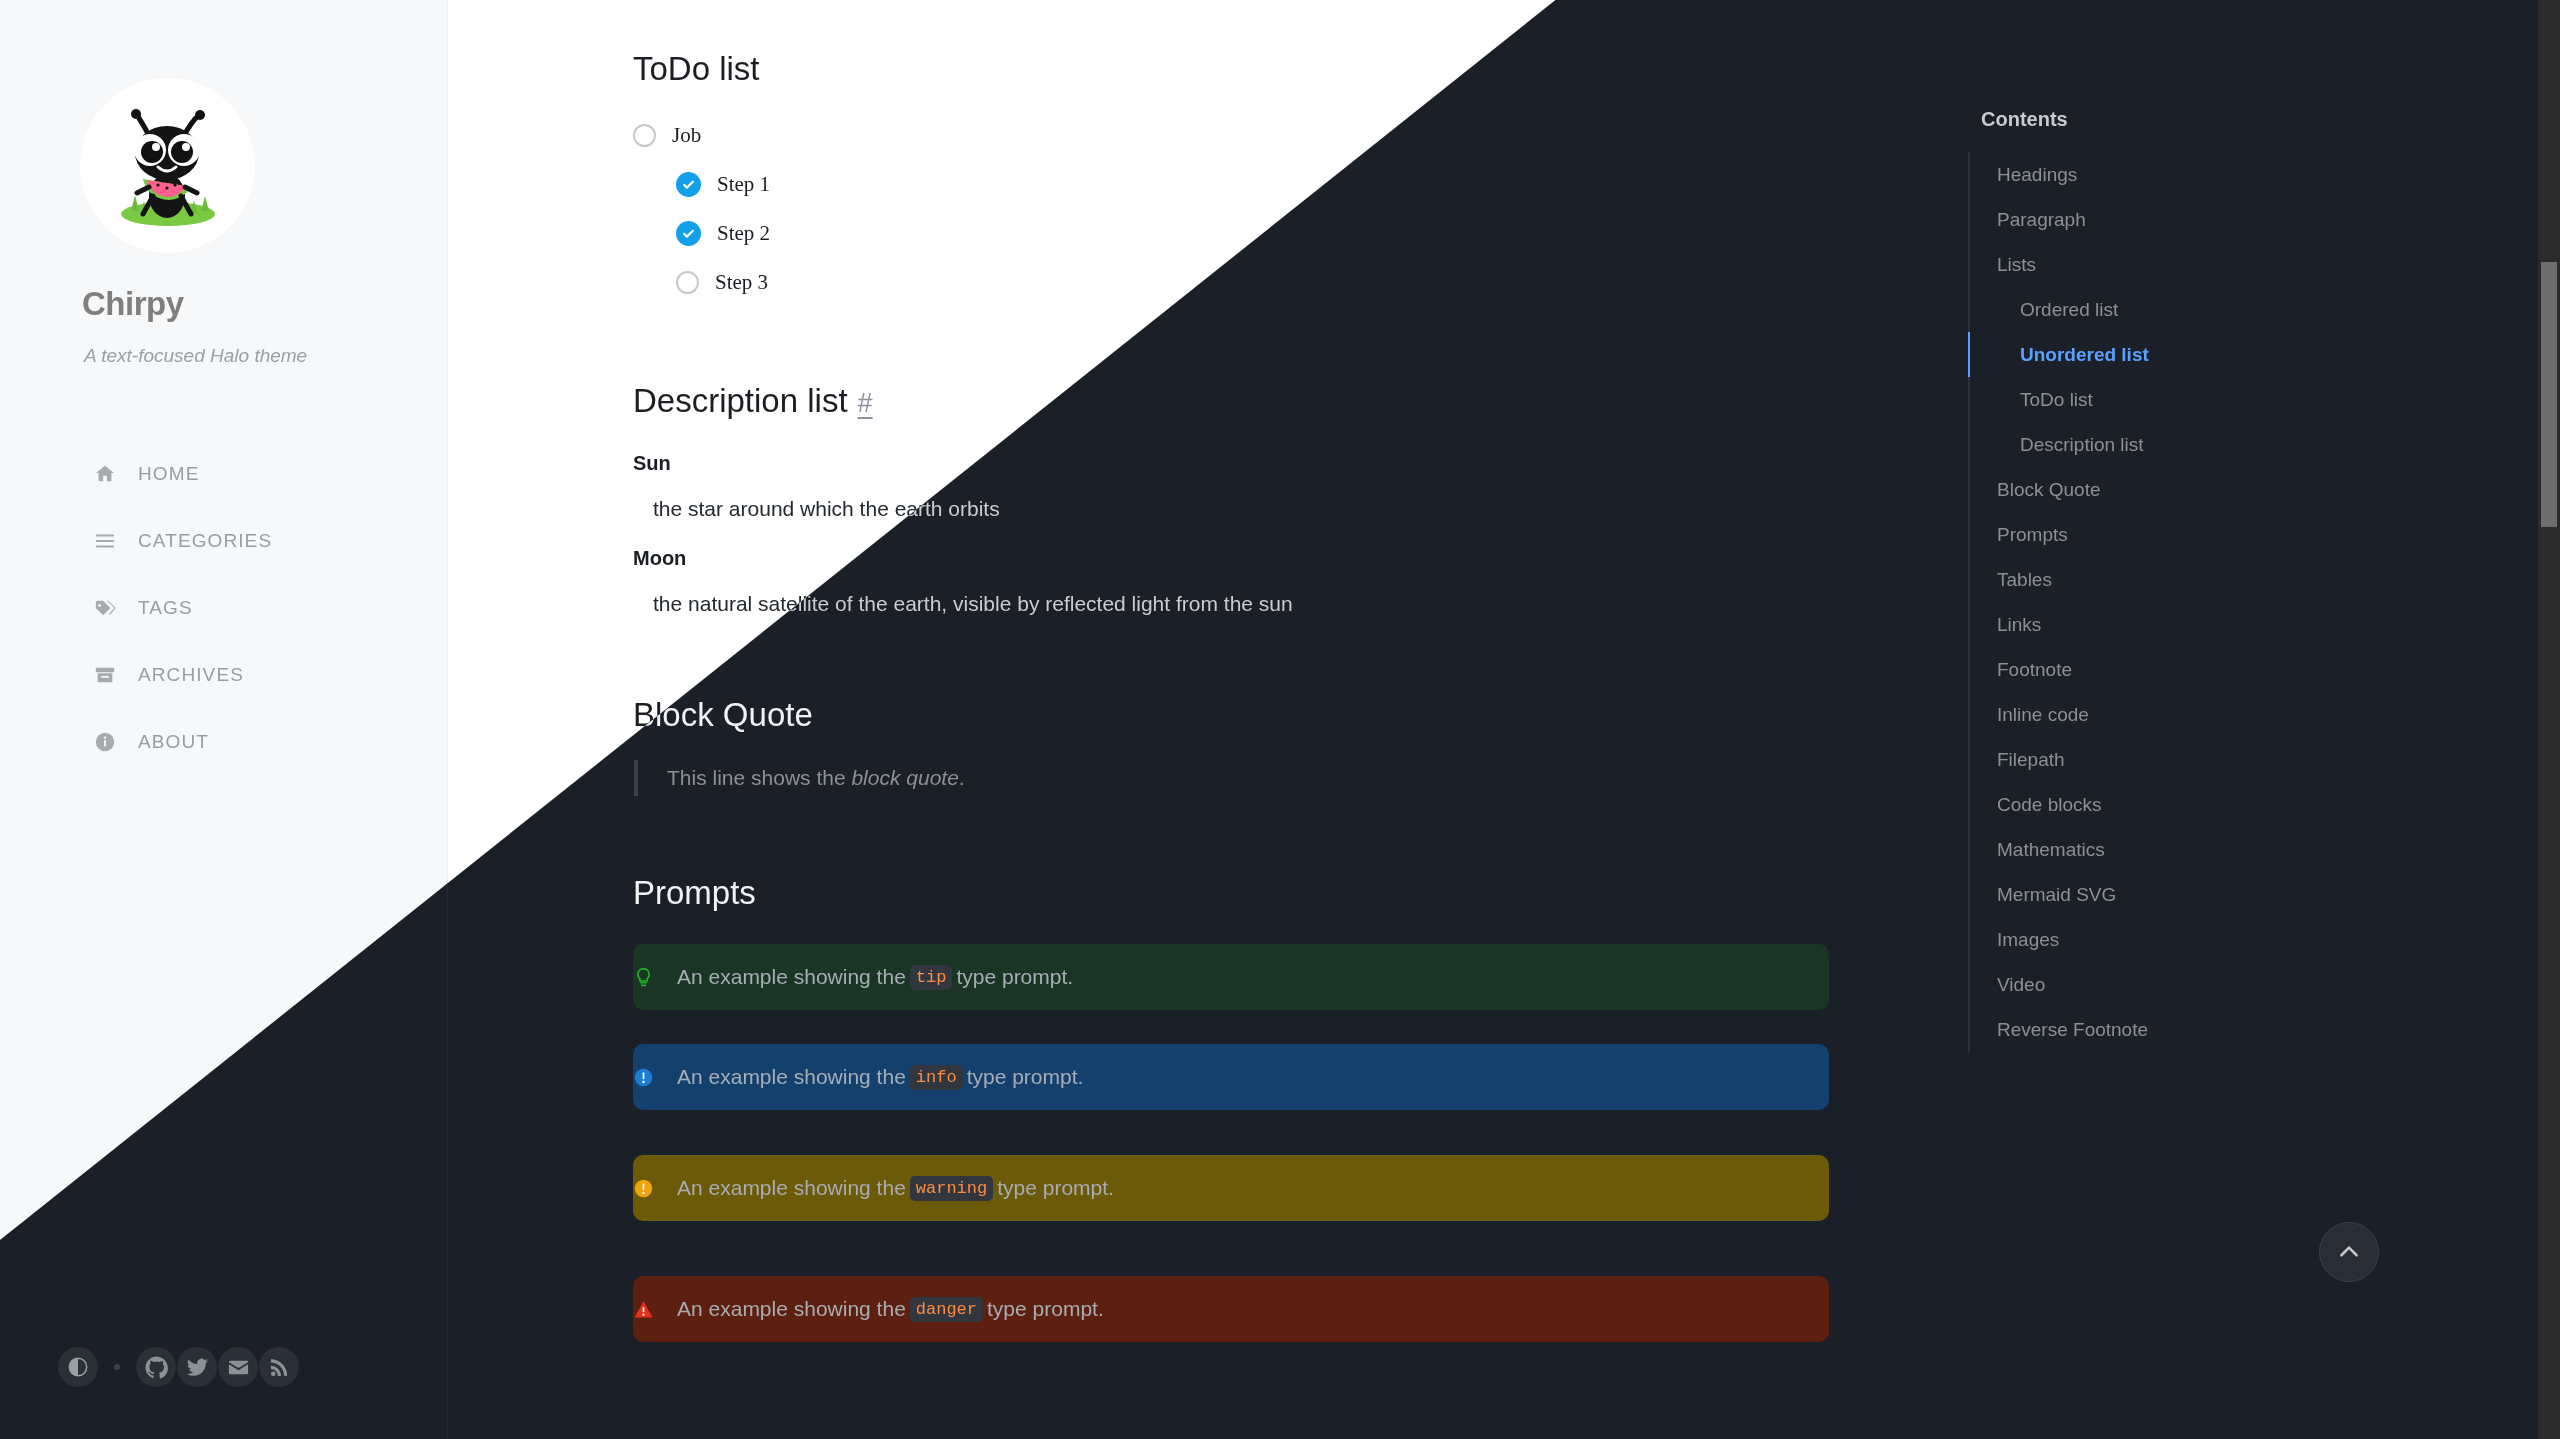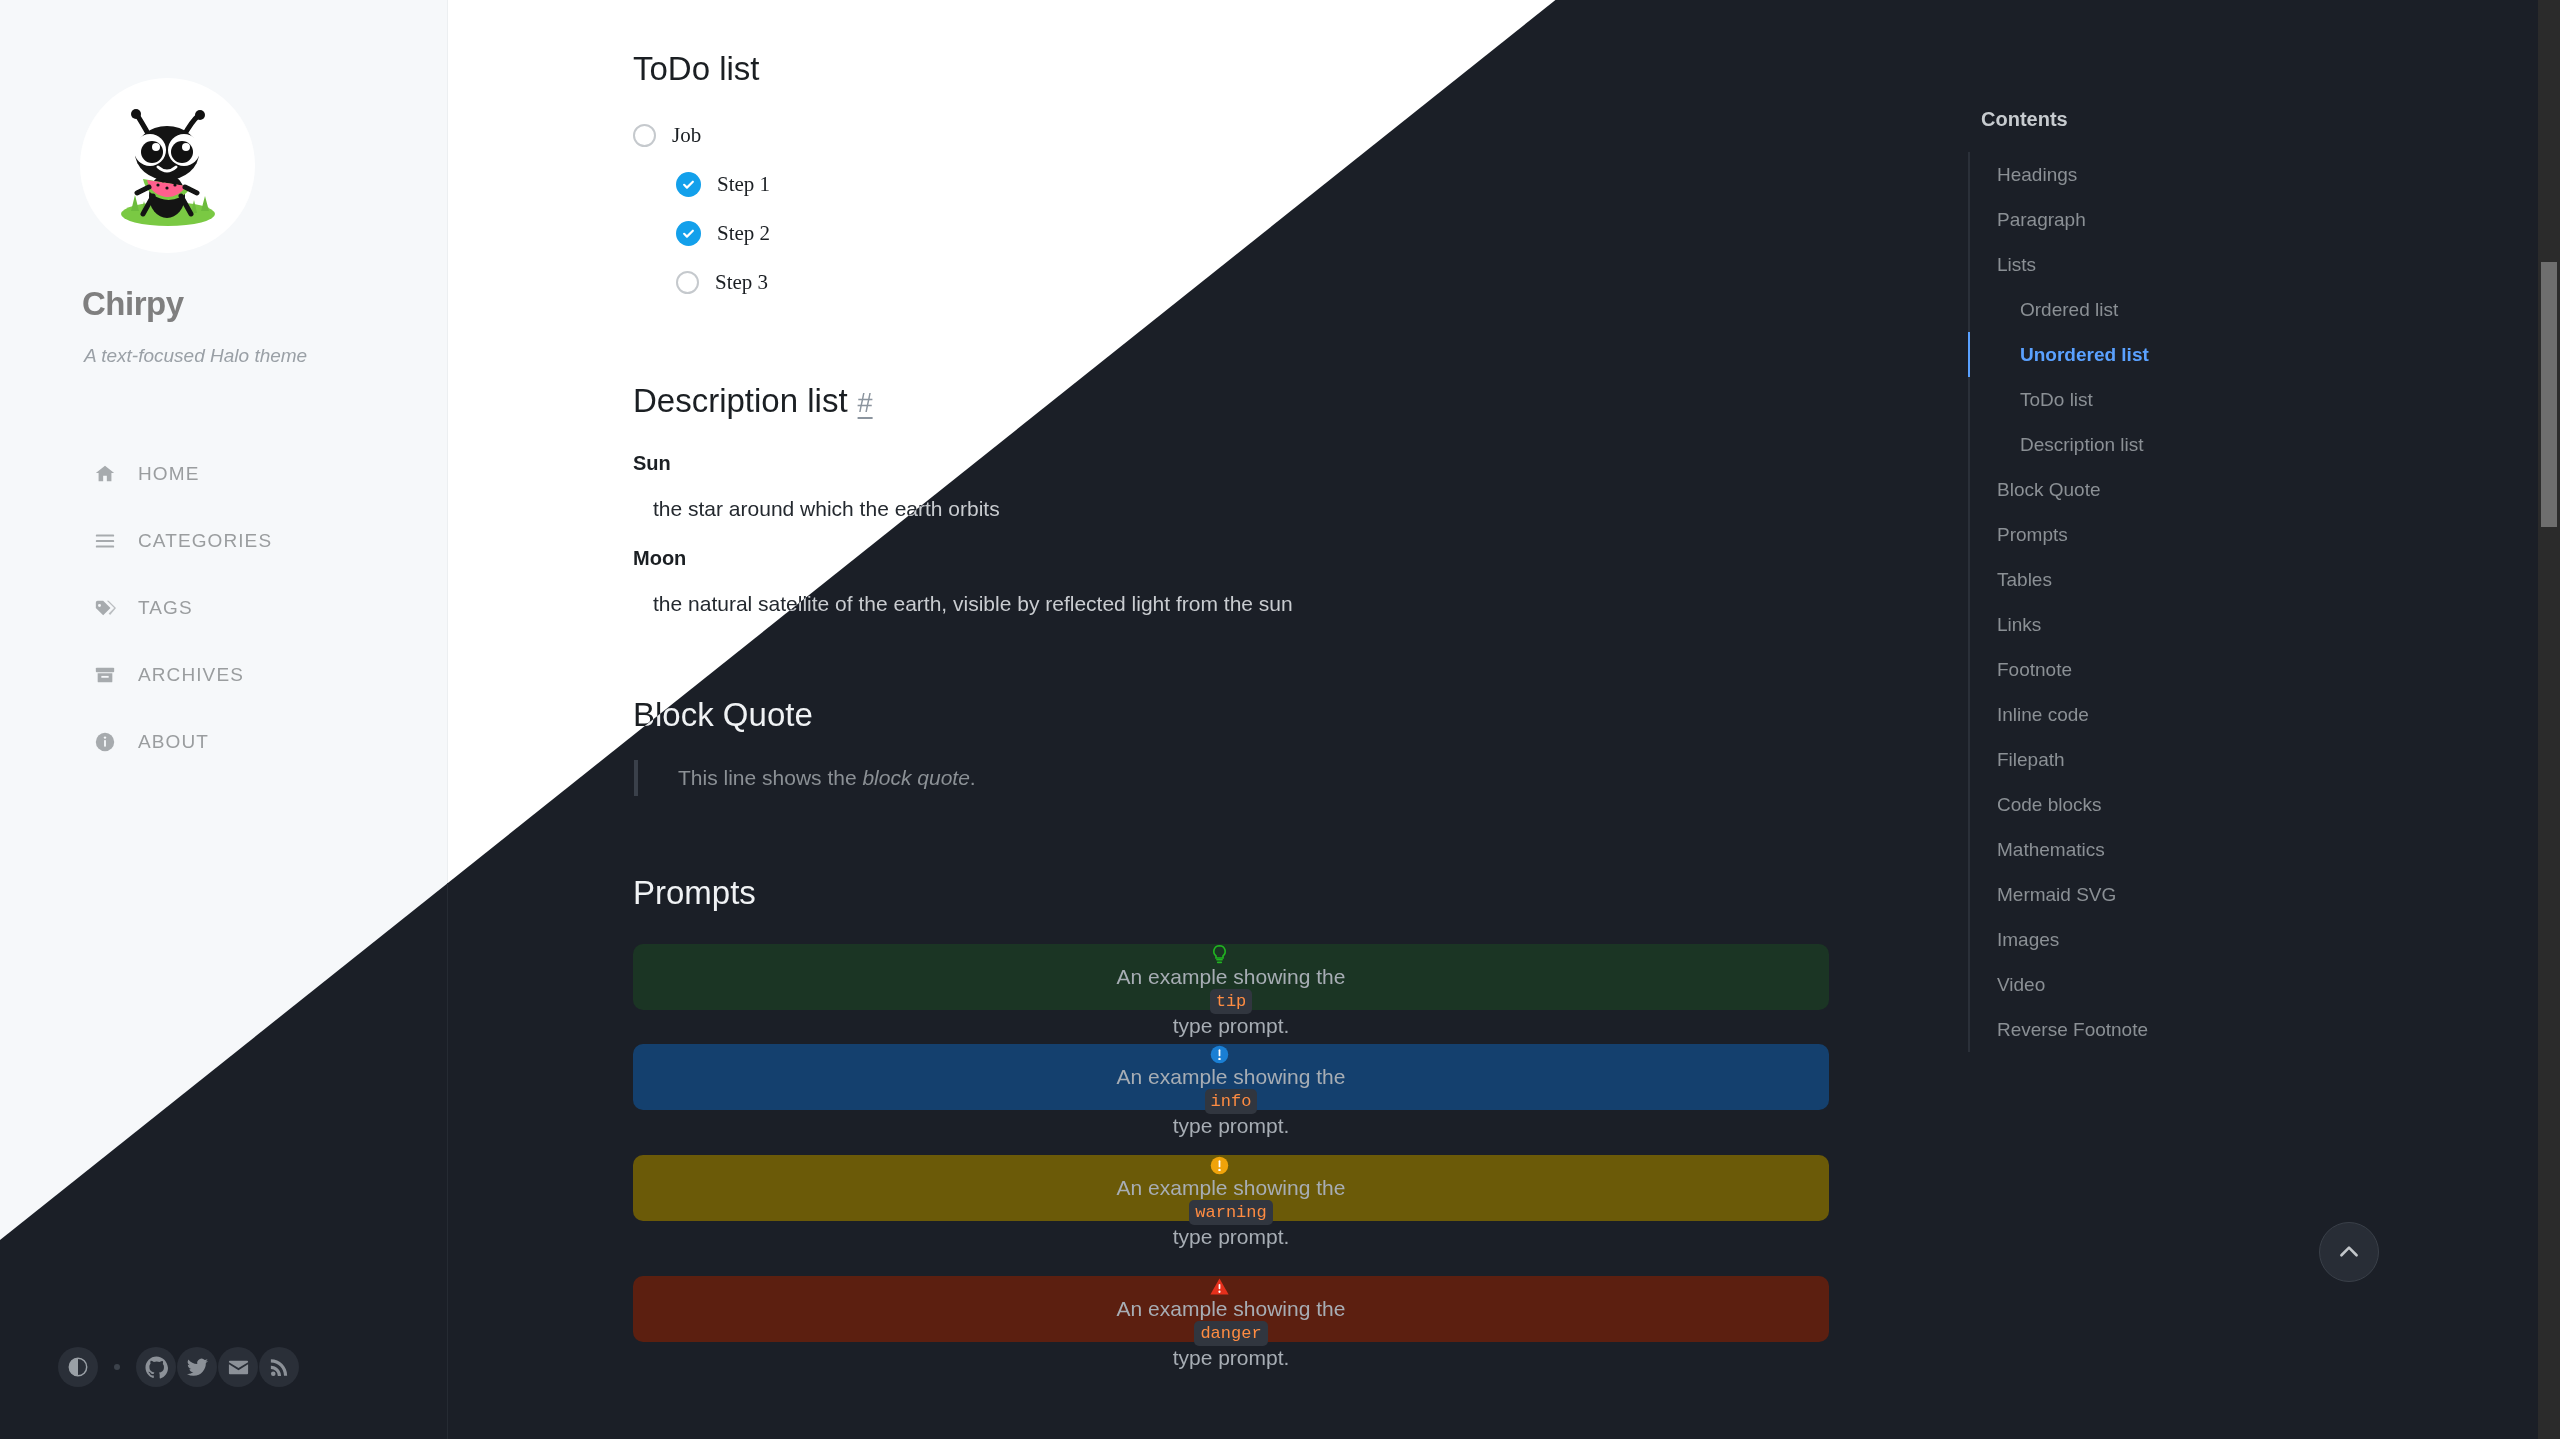--- a/index.html
+++ b/index.html
@@ -111,33 +111,32 @@
 
   
   .dl { position: absolute; left: 633px; top: 452px; width: 1200px; }
   .dt { font-size: 20px; font-weight: 700; color: #1b1f23; margin-bottom: 22px; }
   .dd { font-size: 21px; color: #24292f; margin: 0 0 26px 20px; }
 
   
   .blockquote {
     position: absolute; left: 634px; top: 760px;
     border-left: 4px solid #22c55e;
-    padding: 6px 0 6px 40px;
+    padding: 6px 0 6px 29px;
     font-size: 21px; color: #9aa0a6;
   }
   .blockquote i { font-style: italic; }
 
   
   .prompt {
     position: absolute; left: 633px;
     width: 1196px; height: 66px;
     border-radius: 10px;
     display: flex; align-items: center;
     font-size: 21px;
-    flex-direction: column;
   }
   #p-tip     { top: 944px;  background: #e8f8ee; color: #6b7177; }
   #p-info    { top: 1044px; background: #e6f0fb; color: #6b7177; }
   #p-warning { top: 1155px; background: #fdf3dd; color: #6b7177; }
   #p-danger  { top: 1276px; background: #fbe9e7; color: #6b7177; }
   .prompt .picon { width: 30px; margin-right: 14px; display:flex; align-items:center;}
   .codetag {
     font-family: "Liberation Mono", monospace;
     font-size: 17px; color: #e8590c;
     background: rgba(175,184,193,0.22);

